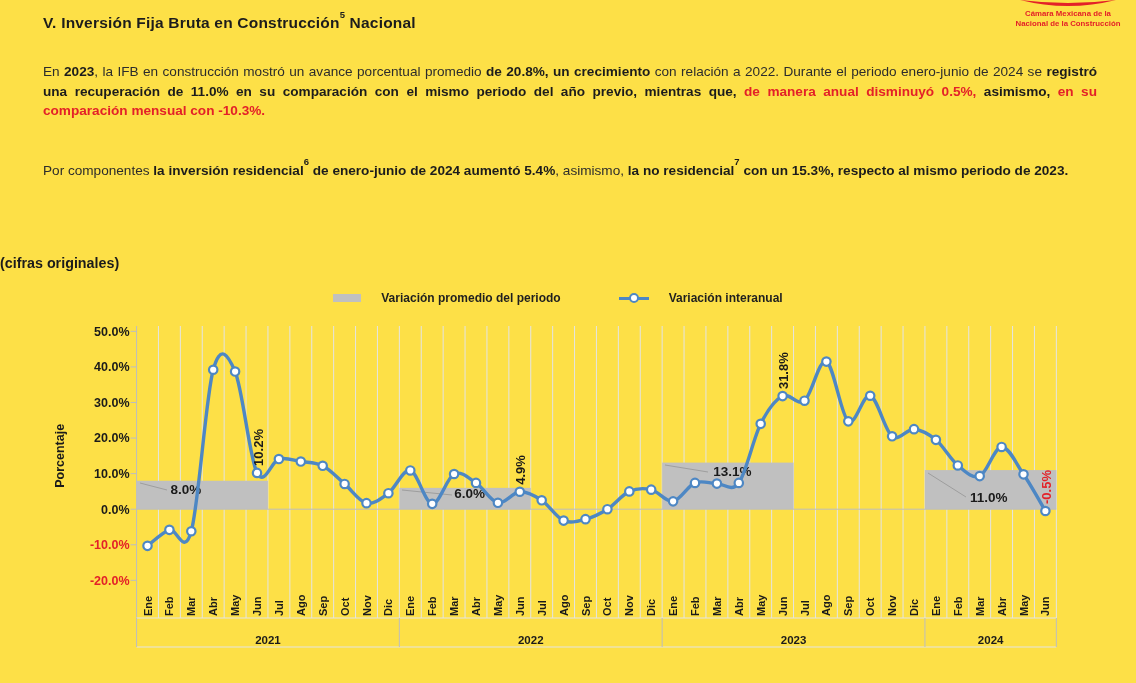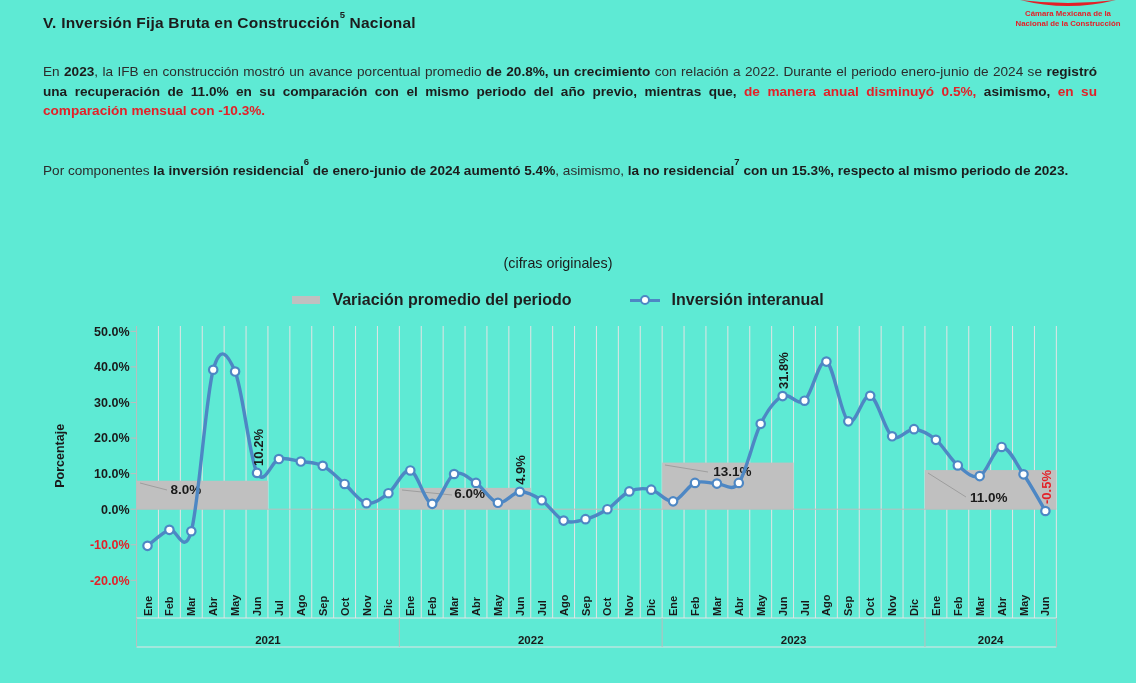--- a/index.html
+++ b/index.html
@@ -1,36 +1,36 @@
 <!DOCTYPE html>
 <html><head>
 <meta charset="utf-8">
 <style>
   html,body{margin:0;padding:0;background:#fff;}
-  .page{position:relative;width:1136px;height:683px;background:#5eead4;overflow:hidden;
+  .page{position:relative;width:1136px;height:683px;background:#fde047;overflow:hidden;
         font-family:"Liberation Sans",sans-serif;color:#222;}
   .doc-title{position:absolute;left:43px;top:13px;width:900px;font-size:15.5px;font-weight:bold;
         color:#1d1d1d;letter-spacing:.2px;}
   .body-text{position:absolute;left:43px;width:1054px;font-size:13.6px;line-height:19.5px;
         text-align:justify;color:#2c2c2c;margin:0;}
   #para-0{top:62px;}
   #para-1{top:156px;}
   .b{font-weight:bold;color:#1c1c1c;}
   .r{color:#e32128;}
   sup.s{font-size:9.5px;position:relative;top:-4px;}
   .logo{position:absolute;top:0;right:2px;width:132px;text-align:center;}
   .logo-arc{display:block;margin:0 auto;}
   .logo-text{font-size:7.8px;line-height:9.5px;font-weight:bold;color:#e32128;margin-top:2px;}
   .chart-title{position:absolute;left:0;top:235px;width:1116px;text-align:center;
         font-size:14.3px;font-weight:bold;color:#1b1b1b;}
-  .chart-subtitle{position:absolute;left:0;top:255px;width:1116px;text-align:center;
-        font-size:14.3px;font-weight:normal;color:#1b1b1b;}
+  .chart-subtitle{position:absolute;left:0;top:255px;width:1116px;
+        font-size:14.3px;font-weight:bold;color:#1b1b1b;}
   .legend{position:absolute;left:0;top:291px;width:1116px;display:flex;justify-content:center;
         align-items:center;gap:58px;}
-  .legend-item{display:flex;align-items:center;gap:12px;font-size:16px;font-weight:bold;color:#1f1f1f;}
+  .legend-item{display:flex;align-items:center;gap:20px;font-size:12px;font-weight:bold;color:#1f1f1f;}
   .swatch-bar{display:inline-block;width:28px;height:8px;background:#c0c0c0;}
   .swatch-line{position:relative;display:inline-block;width:30px;height:3px;background:#4d87c4;}
   .swatch-line .dot{position:absolute;left:10px;top:-3.5px;width:6px;height:6px;border-radius:50%;
         background:#fff;border:2px solid #4d87c4;}
   #chart{position:absolute;left:0;top:318px;width:1136px;height:365px;}
 </style>
 </head>
 <body>
 
 <div class="page">
@@ -54,21 +54,21 @@
 
   <div class="legend">
     <div class="legend-item">
       <span class="swatch-bar"></span>
       <span>Variación promedio del periodo</span>
     </div>
     <div class="legend-item">
       <span class="swatch-line">
           <i class="dot"></i>
         </span>
-      <span>Inversión interanual</span>
+      <span>Variación interanual</span>
     </div>
   </div>
 
   <div id="chart"><svg viewBox="0 318 1136 365" width="1136" height="365">
         <g>
           <line x1="158.45000000000002" y1="326" x2="158.45000000000002" y2="618" stroke="#e4e4e4" stroke-width="1"></line>
           <line x1="180.35000000000002" y1="326" x2="180.35000000000002" y2="618" stroke="#e4e4e4" stroke-width="1"></line>
           <line x1="202.25" y1="326" x2="202.25" y2="618" stroke="#e4e4e4" stroke-width="1"></line>
           <line x1="224.15" y1="326" x2="224.15" y2="618" stroke="#e4e4e4" stroke-width="1"></line>
           <line x1="246.05" y1="326" x2="246.05" y2="618" stroke="#e4e4e4" stroke-width="1"></line>

